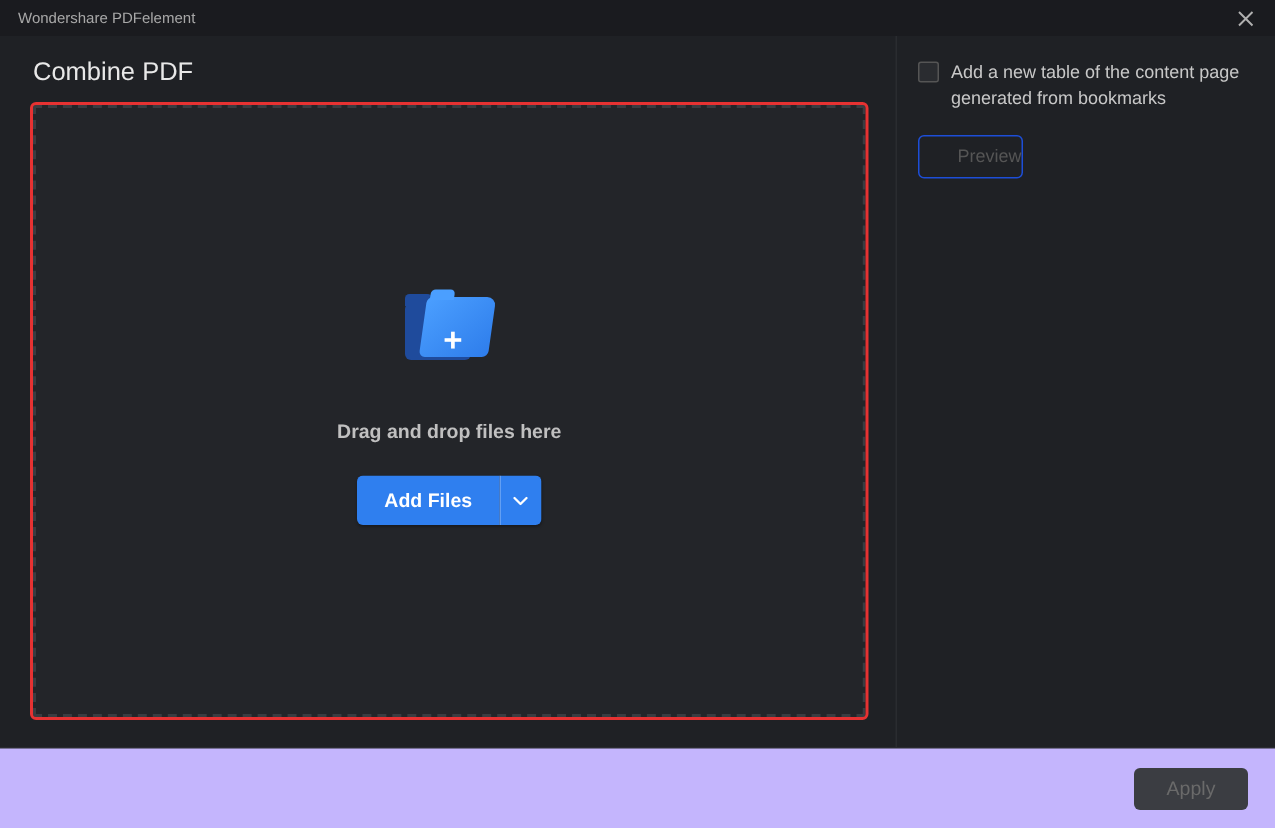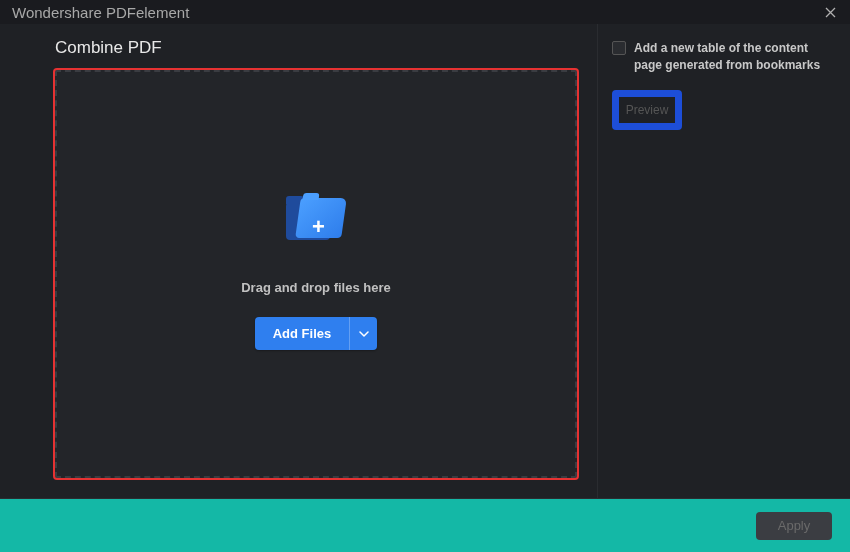--- a/index.html
+++ b/index.html
@@ -12,34 +12,33 @@
       overflow: hidden;
       position: relative;
     }
     .titlebar {
       height: 24px;
       background: #1a1b1f;
       display: flex;
       align-items: center;
       justify-content: space-between;
       padding: 0 10px 0 12px;
-      font-size: 15px;
+      font-size: 10px;
       color: #a8a8a8;
     }
     .titlebar .close {
       cursor: pointer;
       font-size: 14px;
       color: #b0b0b0;
       width: 20px; height: 20px;
       display: flex; align-items: center; justify-content: center;
     }
     .content {
       display: flex;
       height: calc(100% - 24px - 54px);
-      margin-left: 33px;
     }
     .main-panel {
       flex: 1;
       padding: 14px 20px 20px 22px;
       display: flex;
       flex-direction: column;
       border-right: 1px solid #2a2c30;
     }
     .page-title {
       font-size: 17px;
@@ -155,50 +154,50 @@
       padding: 16px 18px 14px 14px;
     }
     .checkbox-row {
       display: flex;
       align-items: flex-start;
       gap: 8px;
       font-size: 12px;
       color: #c8c8c8;
       line-height: 1.4;
       margin-bottom: 16px;
-      font-weight: bold;
     }
     .checkbox {
       width: 14px;
       height: 14px;
       border: 1px solid #555;
       border-radius: 2px;
       background: #2a2c30;
       flex-shrink: 0;
       margin-top: 1px;
       cursor: pointer;
     }
     .preview-btn {
       width: 70px;
-      height: 40px;
-      border: 7px solid #1d4ed8;
+      height: 29px;
+      border: 1px solid #1d4ed8;
       border-radius: 4px;
       background: transparent;
       color: #555;
       font-size: 12px;
       cursor: default;
+      text-align: right;
     }
     .footer {
       height: 54px;
       border-top: 1px solid #2a2c30;
       display: flex;
       align-items: center;
       justify-content: flex-end;
       padding: 0 18px;
-      background: #14b8a6;
+      background: #c4b5fd;
     }
     .apply-btn {
       width: 76px;
       height: 28px;
       border: none;
       border-radius: 4px;
       background: #3b3d42;
       color: #6a6a6a;
       font-size: 13px;
       cursor: default;

